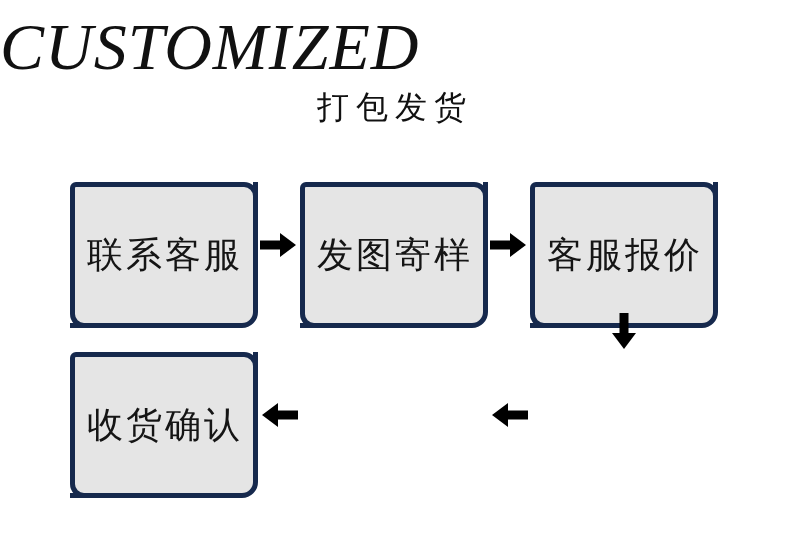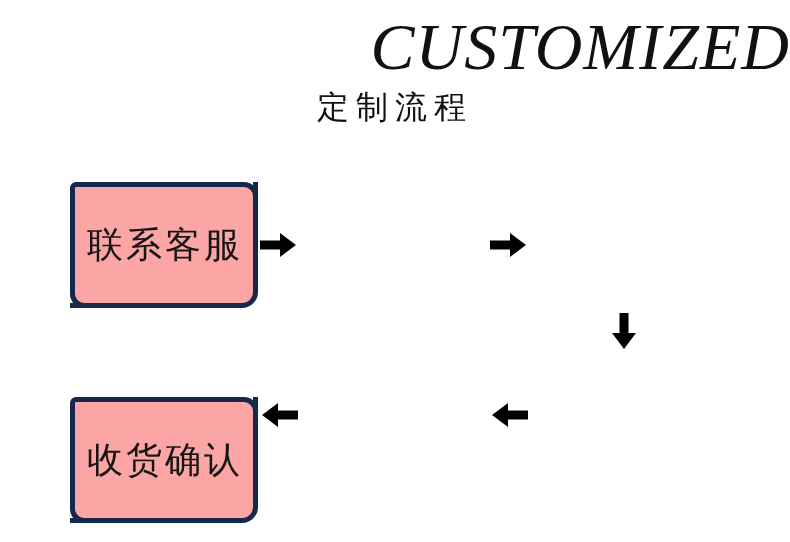--- a/index.html
+++ b/index.html
@@ -13,21 +13,21 @@
     height: 542px;
     background: #ffffff;
     overflow: hidden;
     font-family: "Liberation Serif", "DejaVu Serif", serif;
   }
   .title {
     position: absolute;
     left: 0;
     top: 14px;
     width: 790px;
-    text-align: right;
+    text-align: left;
     font-size: 66px;
     font-style: italic;
     font-weight: 500;
     letter-spacing: 1px;
     color: #111111;
     line-height: 1.0;
   }
   .subtitle {
     position: absolute;
     left: 0;
@@ -35,23 +35,23 @@
     width: 790px;
     text-align: center;
     font-size: 32px;
     letter-spacing: 7px;
     color: #111111;
     line-height: 1.2;
   }
   .box {
     position: absolute;
     width: 188px;
-    height: 126px;
+    height: 146px;
     box-sizing: border-box;
-    background: #fca5a5;
+    background: #e5e5e5;
     border: 5px solid #16294d;
     border-radius: 6px 14px 16px 14px;
     display: flex;
     align-items: center;
     justify-content: center;
   }
   
   .box::before {
     content: "";
     position: absolute;
@@ -75,46 +75,52 @@
     letter-spacing: 3px;
     color: #151515;
     white-space: nowrap;
     transform: translateX(1px);
   }
   .arrow {
     position: absolute;
     display: block;
   }
   .r1 { top: 182px; }
-  .r2 { top: 352px; margin-top: 45px; }
+  .r2 { top: 352px; }
   .c1 { left: 70px; }
   .c2 { left: 300px; }
   .c3 { left: 530px; }
 </style>
 </head>
 <body>
 
 <div class="canvas">
 
   <div class="title">CUSTOMIZED</div>
-  <div class="subtitle">定制流程</div>
+  <div class="subtitle">打包发货</div>
 
   <div class="box r1 c1">
     <span class="box-label">联系客服</span>
   </div>
 
   <svg class="arrow" style="left:260px; top:231px;" width="38" height="28" viewBox="0 0 38 28">
     <polygon points="0,9.5 20,9.5 20,2 36,14 20,26 20,18.5 0,18.5" fill="#000000"></polygon>
   </svg>
 
+  <div class="box r1 c2">
+    <span class="box-label">发图寄样</span>
+  </div>
 
   <svg class="arrow" style="left:490px; top:231px;" width="38" height="28" viewBox="0 0 38 28">
     <polygon points="0,9.5 20,9.5 20,2 36,14 20,26 20,18.5 0,18.5" fill="#000000"></polygon>
   </svg>
 
+  <div class="box r1 c3">
+    <span class="box-label">客服报价</span>
+  </div>
 
   <svg class="arrow" style="left:610px; top:313px;" width="28" height="38" viewBox="0 0 28 38">
     <polygon points="9.5,0 18.5,0 18.5,20 26,20 14,36 2,20 9.5,20" fill="#000000"></polygon>
   </svg>
 
   <div class="box r2 c1">
     <span class="box-label">收货确认</span>
   </div>
 
   <svg class="arrow" style="left:260px; top:401px;" width="38" height="28" viewBox="0 0 38 28">

